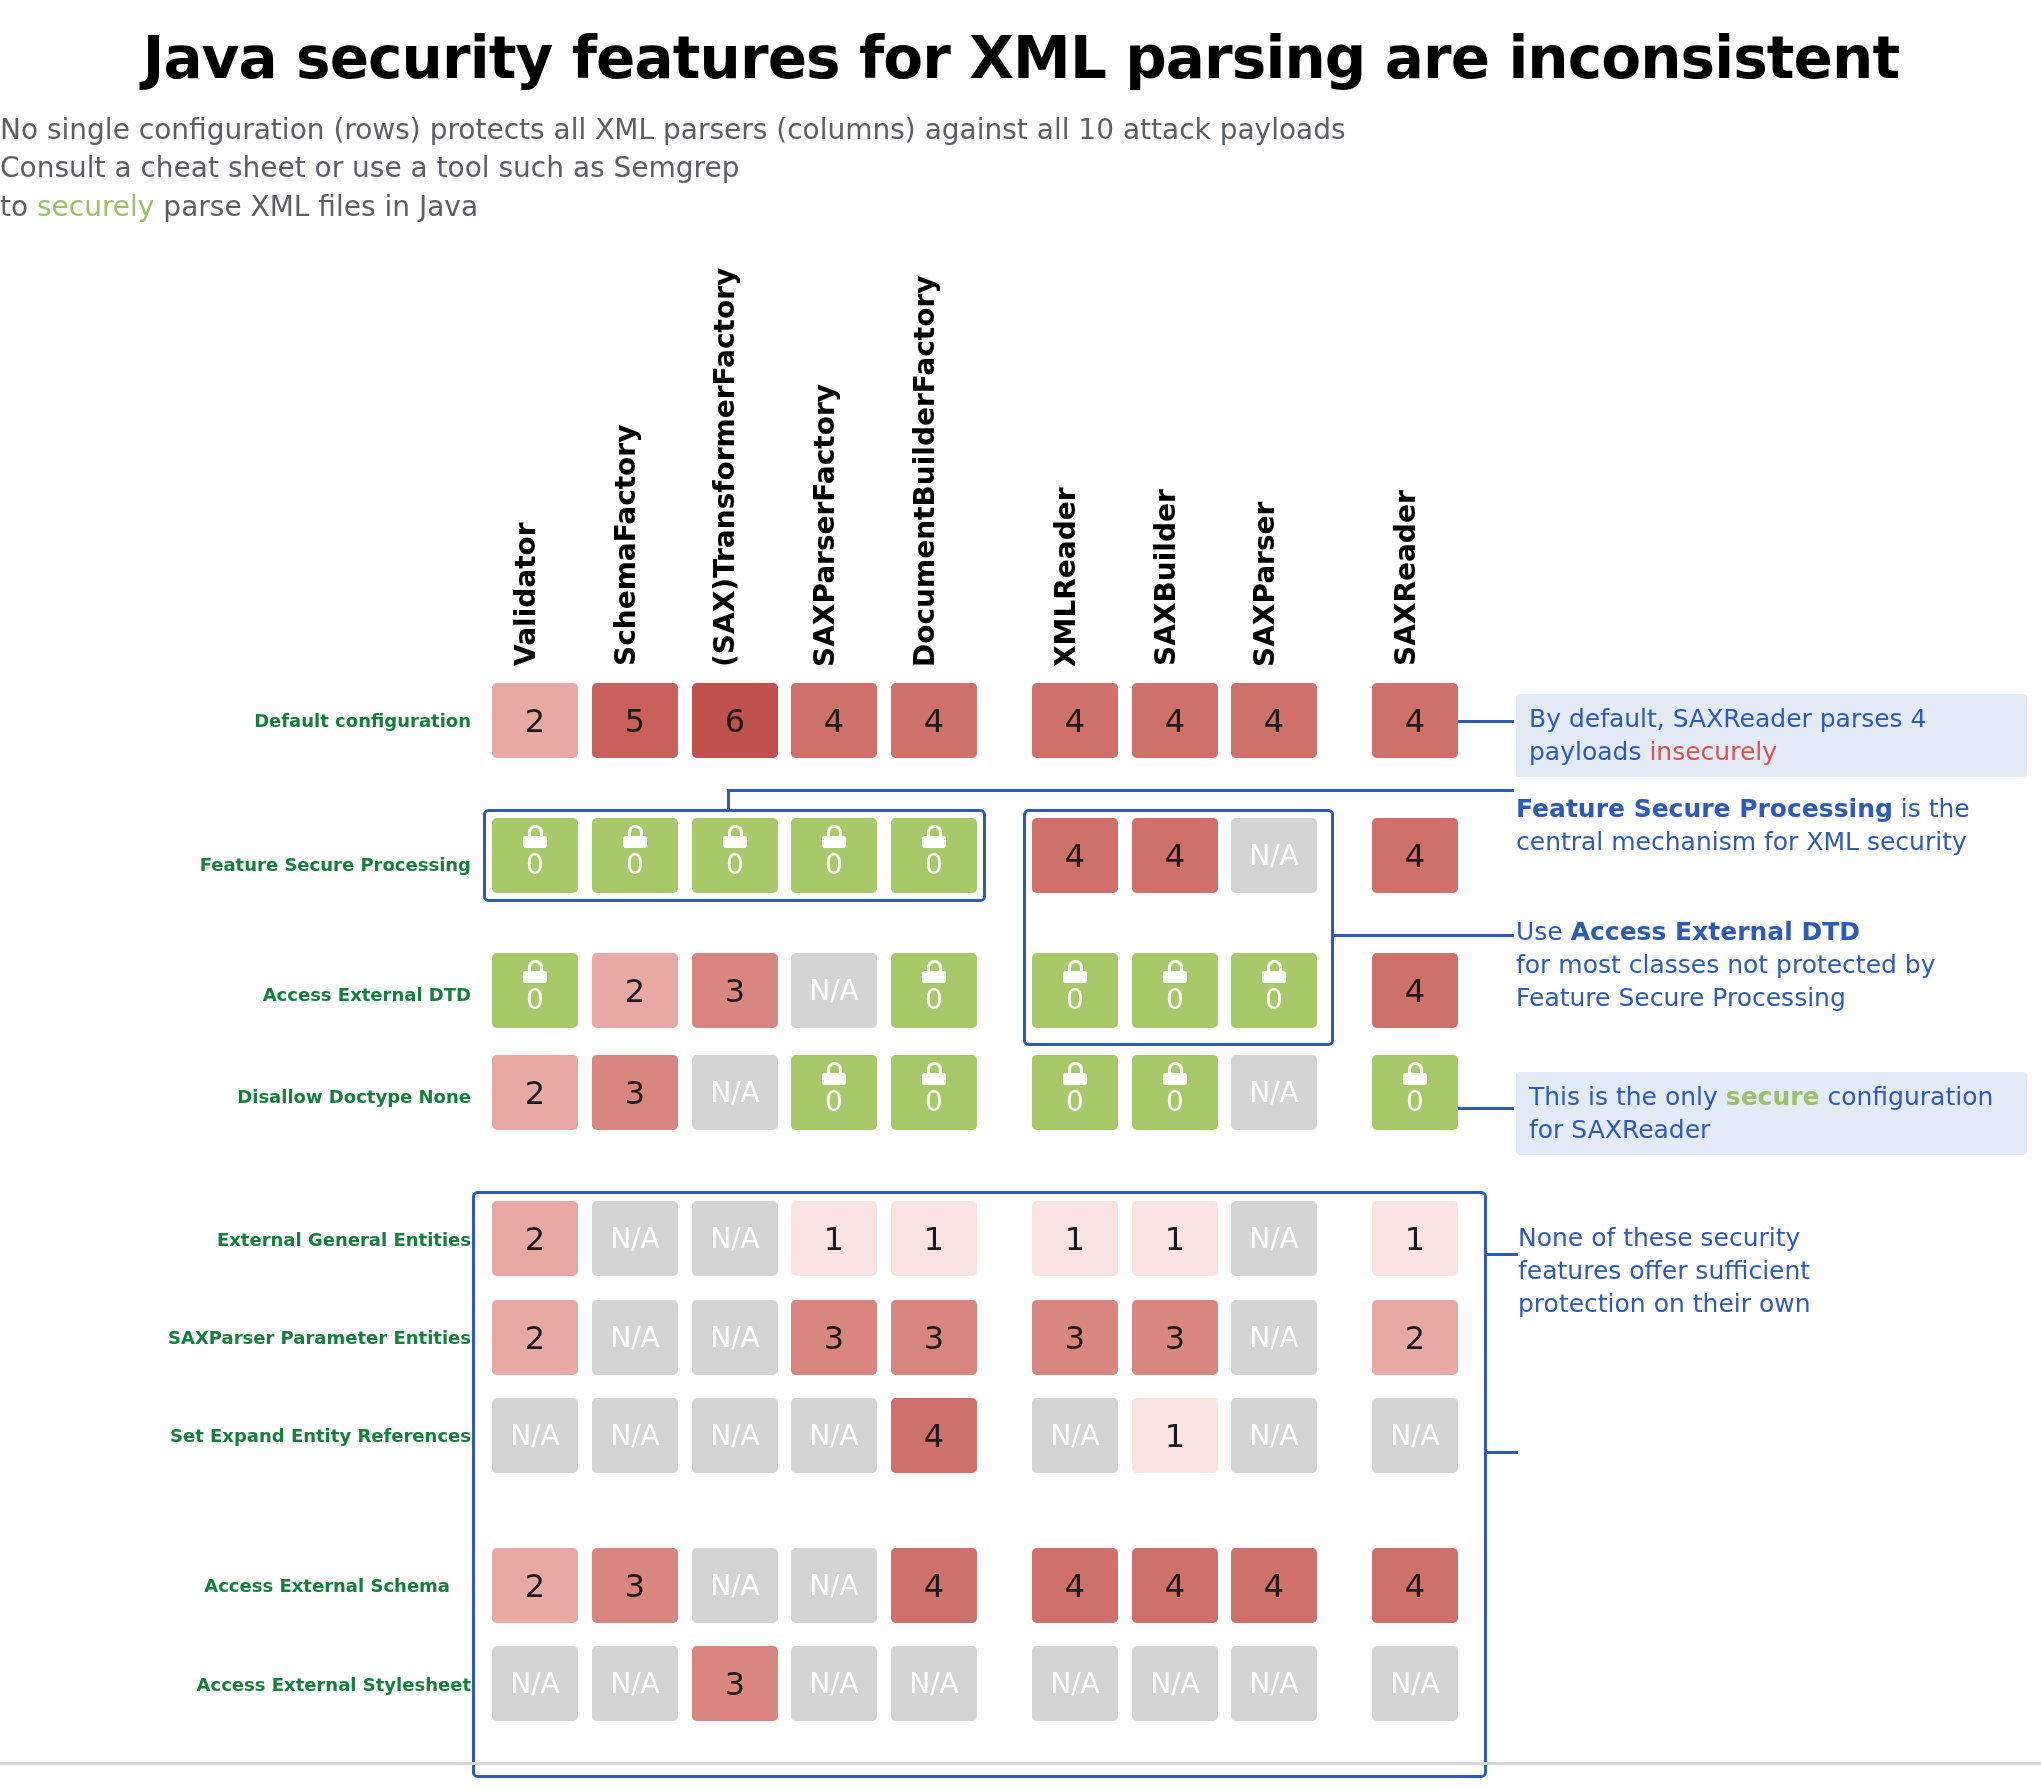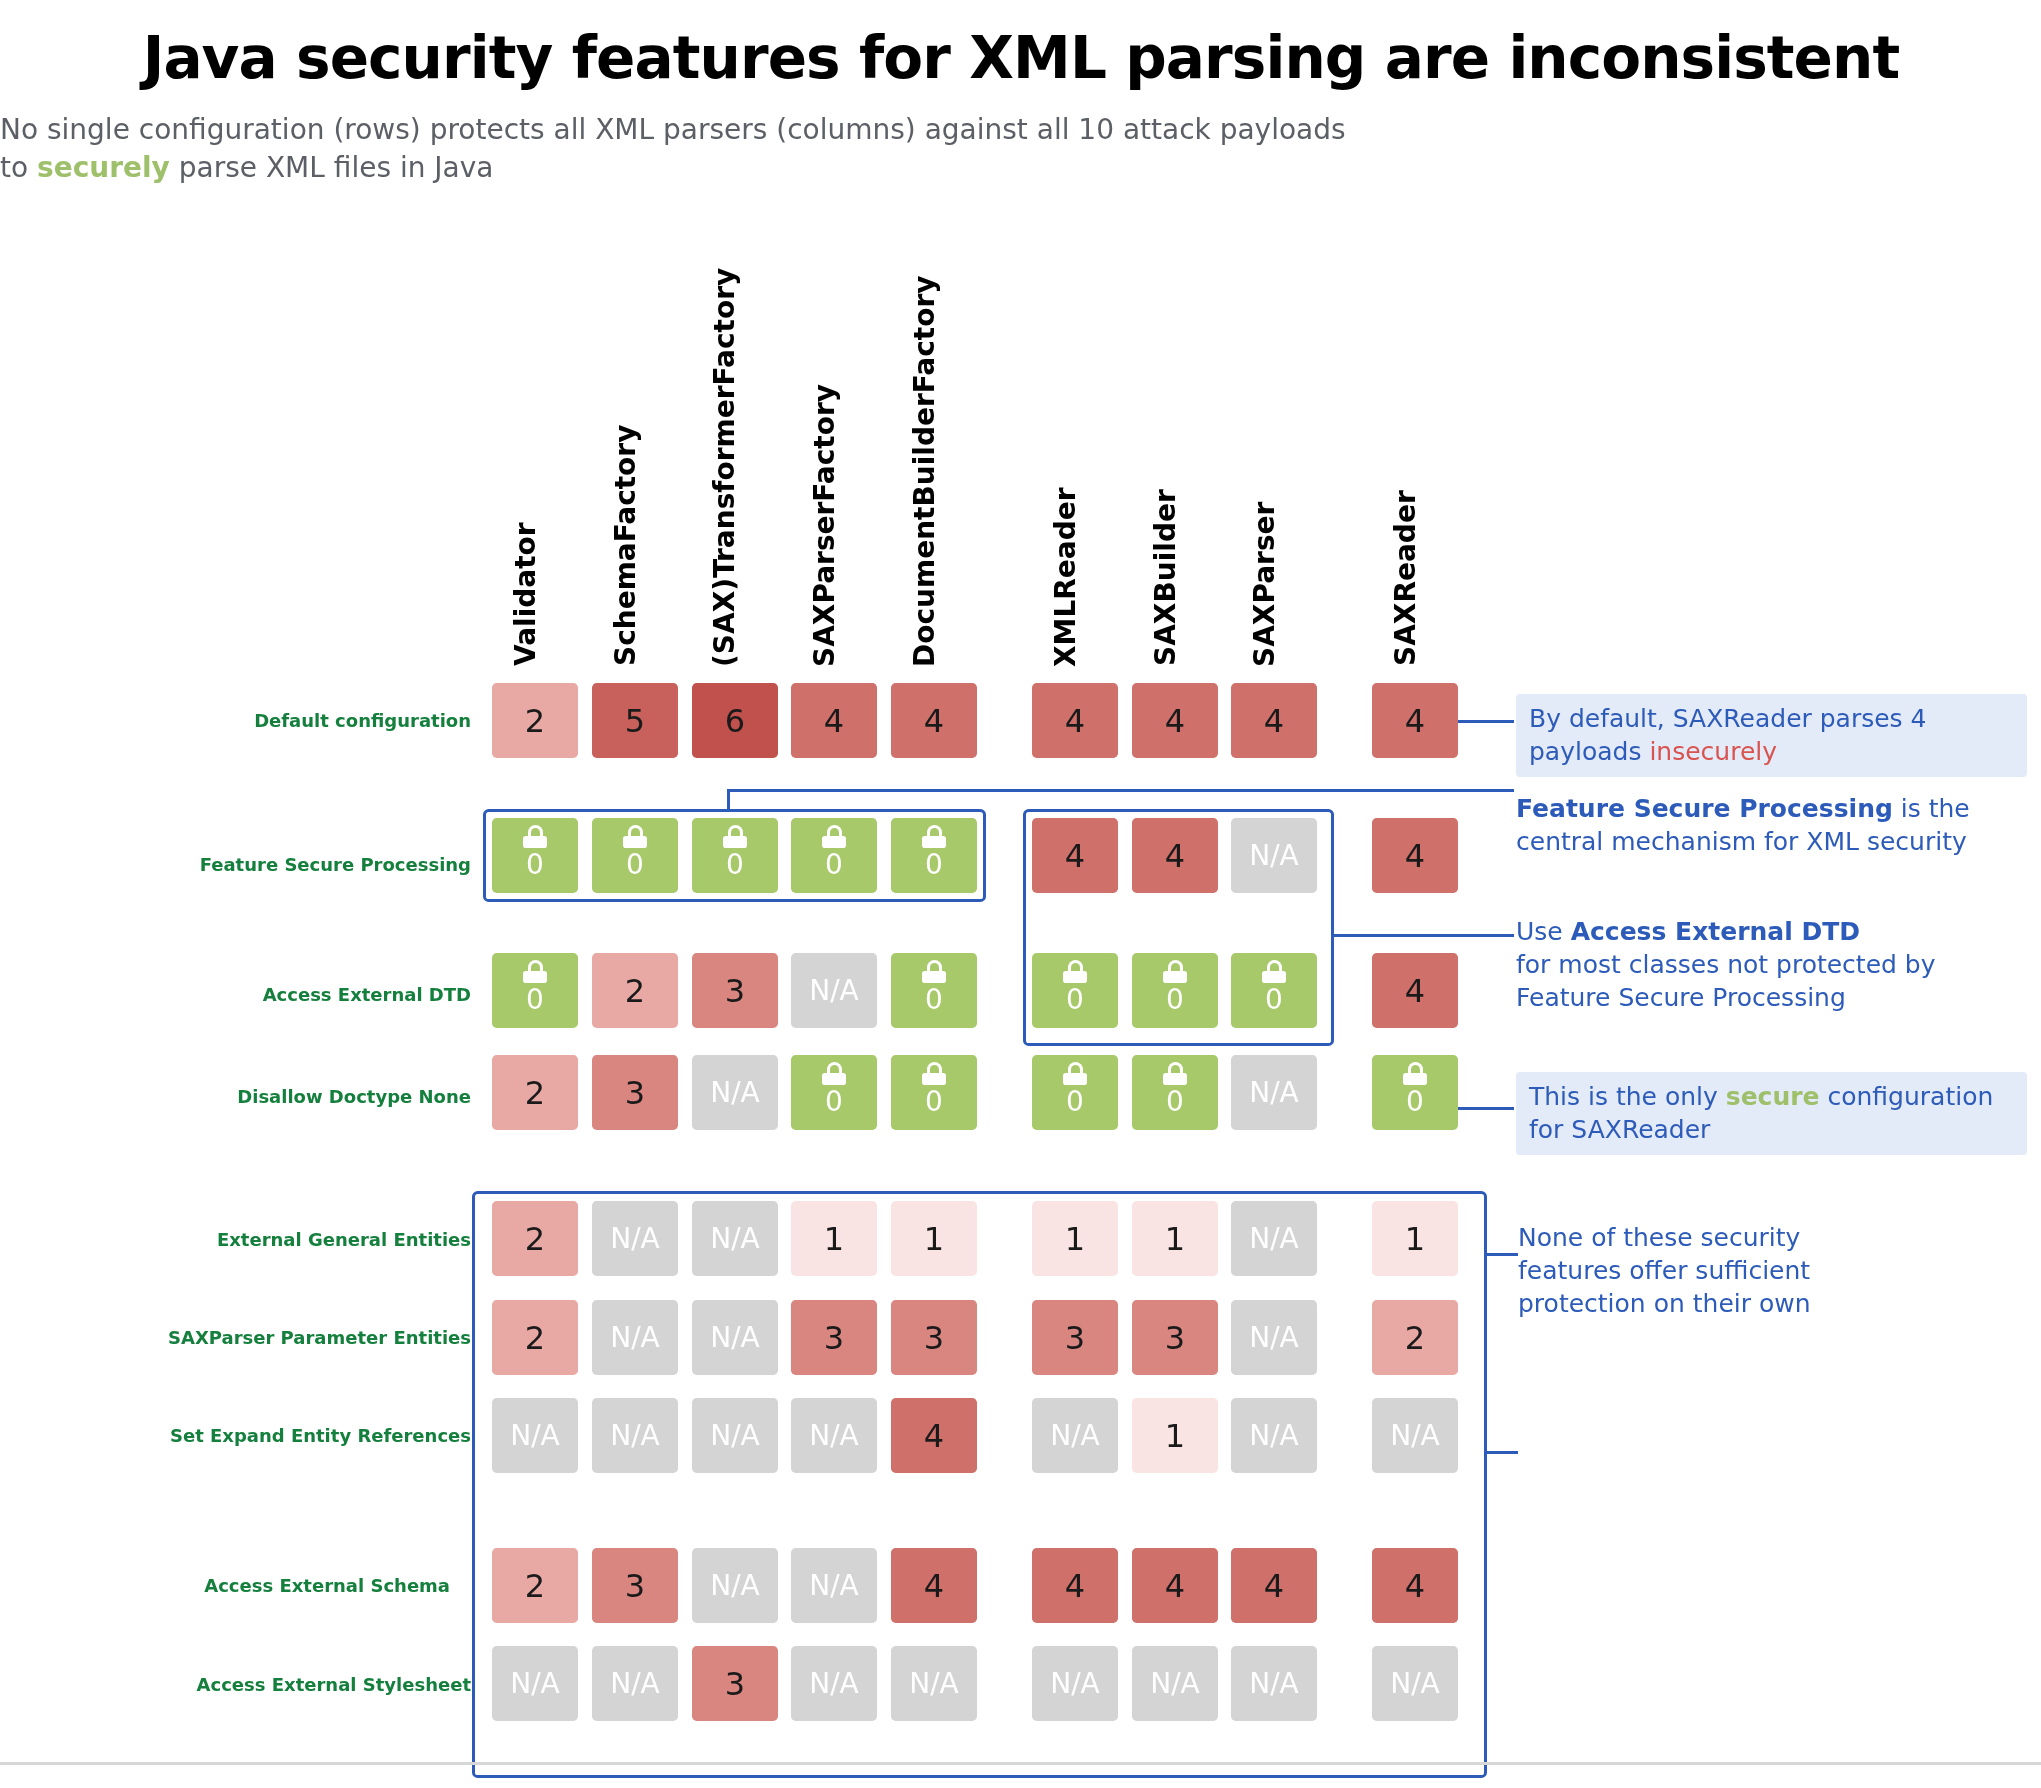--- a/index.html
+++ b/index.html
@@ -27,21 +27,21 @@
     text-align: left;
     color: #5c6066;
     font-size: 28px;
     line-height: 1.38;
     padding-right: 213px;
     margin-top: 18.6px;
     font-weight: 500;
   }
   #subtitle .secure {
     color: #9ec06a;
-    font-weight: 700;
+    font-weight: 400;
   }
   
   #grid {
     position: absolute;
     left: 0;
     top: 0;
     width: 2042px;
     height: 1788px;
   }
   .col-header {
@@ -139,20 +139,21 @@
     background: #d7d7d7;
   }
 </style>
 </head>
 <body>
 
 <h1 id="title">Java security features for XML parsing are inconsistent</h1>
 
 <div id="subtitle">
   <div>No single configuration (rows) protects all XML parsers (columns) against all 10 attack payloads</div>
+  <div>Consult a cheat sheet or use a tool such as Semgrep</div>
   <div><span>to </span><span class="secure">securely</span><span> parse XML files in Java</span></div>
 </div>
 
 <div id="grid">
 
   <div class="col-header" style="left:509px; top:522px; height:144px;">Validator</div>
   <div class="col-header" style="left:609px; top:424px; height:242px;">SchemaFactory</div>
   <div class="col-header" style="left:708px; top:280px; height:387px;">(SAX)TransformerFactory</div>
   <div class="col-header" style="left:808px; top:373px; height:294px;">SAXParserFactory</div>
   <div class="col-header" style="left:908px; top:280px; height:387px;">DocumentBuilderFactory</div>

